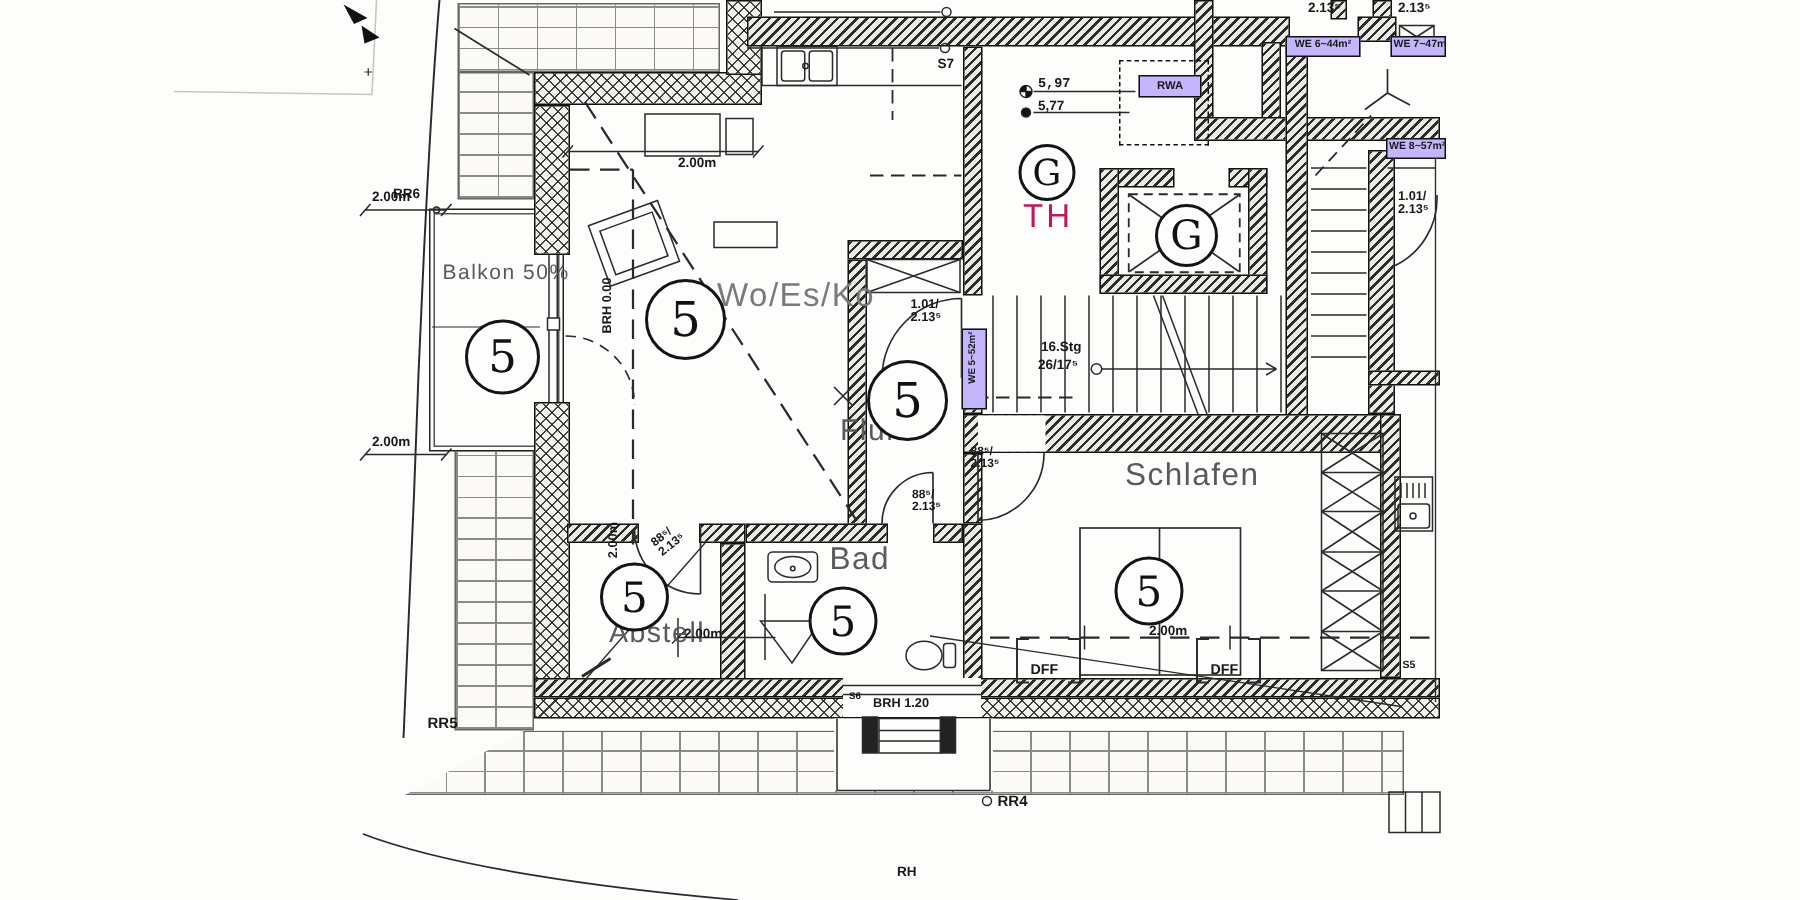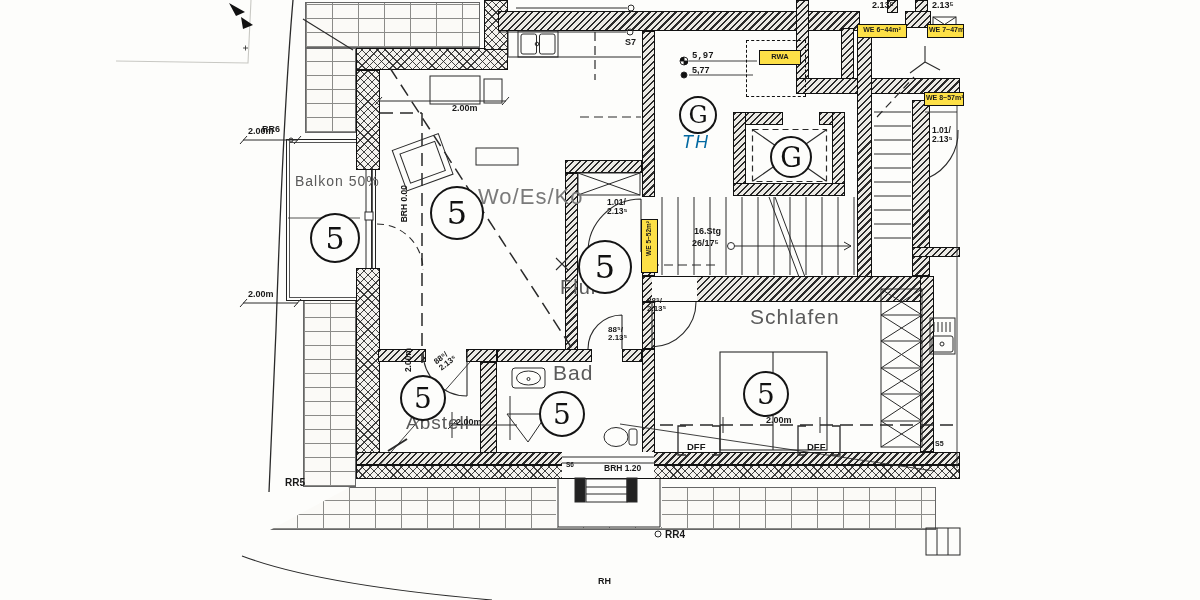--- a/index.html
+++ b/index.html
@@ -18,21 +18,21 @@
      background-image:repeating-linear-gradient(0deg,#8b8b88 0 1px,transparent 1px 14px),
                       repeating-linear-gradient(90deg,#8b8b88 0 1px,transparent 1px 26px);z-index:1;}
   .w{position:absolute;background:#fdfdfb;z-index:4;}
   .lbl{position:absolute;font:700 9px/1.15 "Liberation Sans",sans-serif;color:#181818;
        white-space:nowrap;z-index:6;}
   .room-name{position:absolute;font:400 20px/1 "Liberation Sans",sans-serif;color:#5a5a5a;
        letter-spacing:1px;white-space:nowrap;z-index:6;}
   .badge{position:absolute;border:2.3px solid #141414;border-radius:50%;background:#fdfdfb;
        display:flex;align-items:center;justify-content:center;z-index:6;
        font-family:"DejaVu Serif",serif;color:#111;}
-  .tag{position:absolute;border:1.4px solid #111;background:#fde047;font:700 7px/1.3 "Liberation Sans",sans-serif;
+  .tag{position:absolute;border:1.4px solid #111;background:#c4b5fd;font:700 7px/1.3 "Liberation Sans",sans-serif;
        white-space:nowrap;overflow:hidden;z-index:6;padding:0 1px;text-align:center;}
   .vtext{writing-mode:vertical-rl;transform:rotate(180deg);}
   svg.overlay{position:absolute;left:0;top:0;z-index:5;pointer-events:none;}
   .twoline{line-height:1.05;}
 </style>
 </head>
 <body>
 
 <div id="plan">
 
@@ -235,21 +235,21 @@
       </g>
     </g>
   </svg>
 
   <div class="room-name" style="left:295px;top:174px;font-size:14px;">Balkon 50%</div>
   <div class="room-name" style="left:478px;top:186px;font-size:22px;color:#7a7a7a;">Wo/Es/Ko</div>
   <div class="room-name" style="left:560px;top:277px;">Flur</div>
   <div class="room-name" style="left:553px;top:362px;font-size:21px;">Bad</div>
   <div class="room-name" style="left:406px;top:413px;font-size:19px;">Abstell</div>
   <div class="room-name" style="left:750px;top:306px;font-size:21px;">Schlafen</div>
-  <div class="room-name" style="left:682px;top:133px;font-size:18px;color:#0369a1;letter-spacing:2px;font-style:italic;">TH</div>
+  <div class="room-name" style="left:682px;top:133px;font-size:22px;color:#be185d;letter-spacing:2px;">TH</div>
 
   <div class="badge" style="left:310px;top:213px;width:46px;height:46px;font-size:30px;">5</div>
   <div class="badge" style="left:430px;top:186px;width:50px;height:50px;font-size:32px;">5</div>
   <div class="badge" style="left:578px;top:240px;width:50px;height:50px;font-size:32px;">5</div>
   <div class="badge" style="left:539px;top:391px;width:42px;height:42px;font-size:28px;">5</div>
   <div class="badge" style="left:400px;top:375px;width:42px;height:42px;font-size:28px;">5</div>
   <div class="badge" style="left:743px;top:371px;width:42px;height:42px;font-size:28px;">5</div>
   <div class="badge" style="left:679px;top:96px;width:34px;height:34px;font-size:24px;">G</div>
   <div class="badge" style="left:770px;top:136px;width:38px;height:38px;font-size:27px;border-width:2.6px;">G</div>
 
@@ -294,21 +294,21 @@
   </div>
 
   <div class="lbl" style="left:248px;top:126px;">2.00m</div>
   <div class="lbl" style="left:248px;top:289px;">2.00m</div>
   <div class="lbl" style="left:452px;top:103px;">2.00m</div>
   <div class="lbl" style="left:456px;top:417px;">2.00m</div>
   <div class="lbl vtext" style="left:404px;top:348px;font-size:8.5px;">2.00m</div>
   <div class="lbl" style="left:766px;top:415px;">2.00m</div>
 
   <div class="lbl vtext" style="left:400px;top:185px;font-size:8.5px;">BRH 0.00</div>
-  <div class="lbl" style="left:582px;top:464px;font-size:8.5px;margin-left:22px;">BRH 1.20</div>
+  <div class="lbl" style="left:582px;top:464px;font-size:8.5px;">BRH 1.20</div>
 
   <div class="lbl" style="left:262px;top:124px;">RR6</div>
   <div class="lbl" style="left:285px;top:477px;font-size:10px;">RR5</div>
   <div class="lbl" style="left:665px;top:529px;font-size:10px;">RR4</div>
   <div class="lbl" style="left:598px;top:576px;">RH</div>
   <div class="lbl" style="left:625px;top:37px;">S7</div>
   <div class="lbl" style="left:566px;top:461px;font-size:6.5px;">S6</div>
   <div class="lbl" style="left:935px;top:440px;font-size:7px;">S5</div>
 
   <div class="lbl" style="left:687px;top:442px;font-size:9.5px;">DFF</div>

